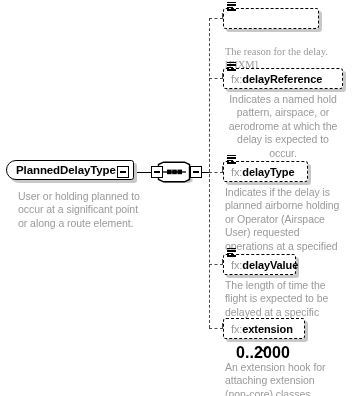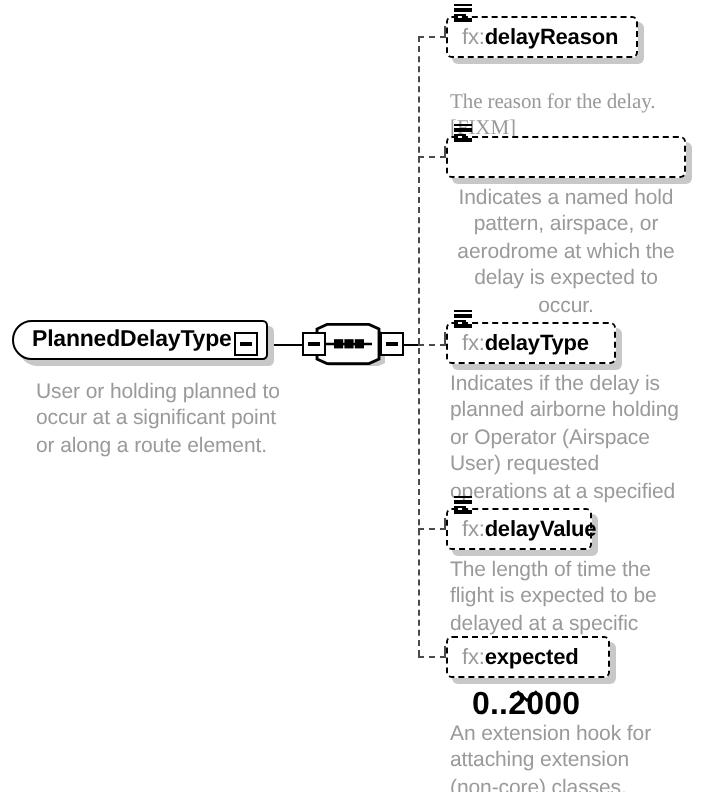--- a/index.html
+++ b/index.html
@@ -195,33 +195,33 @@
 <div class="toggle toggle-seq-left"></div>
 <div class="toggle toggle-seq-right"></div>
 
 <div class="el-box" style="left:223px; top:8px; width:96px;">
   <span class="attr-icon">
     <i></i>
       <i></i>
       <i></i>
       <i></i>
   </span>
-  <span class="el-label">
-    <span class="el-prefix">fx:</span><span class="el-name">delayReason</span>
-  </span>
 </div>
 <div class="desc" style="left:225px; top:45px; width:116px;font-family:Liberation Serif, serif;">The reason for the delay. [FIXM]</div>
 
 <div class="el-box" style="left:223px; top:68px; width:120px;">
   <span class="attr-icon">
     <i></i>
       <i></i>
       <i></i>
       <i></i>
   </span>
+  <span class="el-label">
+    <span class="el-prefix">fx:</span><span class="el-name">delayReference</span>
+  </span>
 </div>
 <div class="desc" style="left:225px; top:93px; width:116px;text-align:center;">Indicates a named hold pattern, airspace, or aerodrome at which the delay is expected to occur.</div>
 
 <div class="el-box" style="left:223px; top:161px; width:85px;">
   <span class="attr-icon">
     <i></i>
       <i></i>
       <i></i>
       <i></i>
   </span>
@@ -239,21 +239,21 @@
       <i></i>
   </span>
   <span class="el-label">
     <span class="el-prefix">fx:</span><span class="el-name">delayValue</span>
   </span>
 </div>
 <div class="desc" style="left:225px; top:279px; width:116px;">The length of time the flight is expected to be delayed at a specific point.</div>
 
 <div class="el-box" style="left:223px; top:318px; width:82px;">
   <span class="el-label">
-    <span class="el-prefix">fx:</span><span class="el-name">expected</span>
+    <span class="el-prefix">fx:</span><span class="el-name">extension</span>
   </span>
 </div>
 <div class="card-chevron" style="left:258px; top:338px;">
   <svg width="11" height="6" viewBox="0 0 11 6">
     <path d="M0.6 0.6 L5.5 5.2 L10.4 0.6" fill="none" stroke="#000000" stroke-width="1.3"></path>
   </svg>
 </div>
 <div class="card" style="left:236px; top:344px;">0..2000</div>
 <div class="desc" style="left:225px; top:361px; width:116px;">An extension hook for attaching extension (non-core) classes.</div>
 

